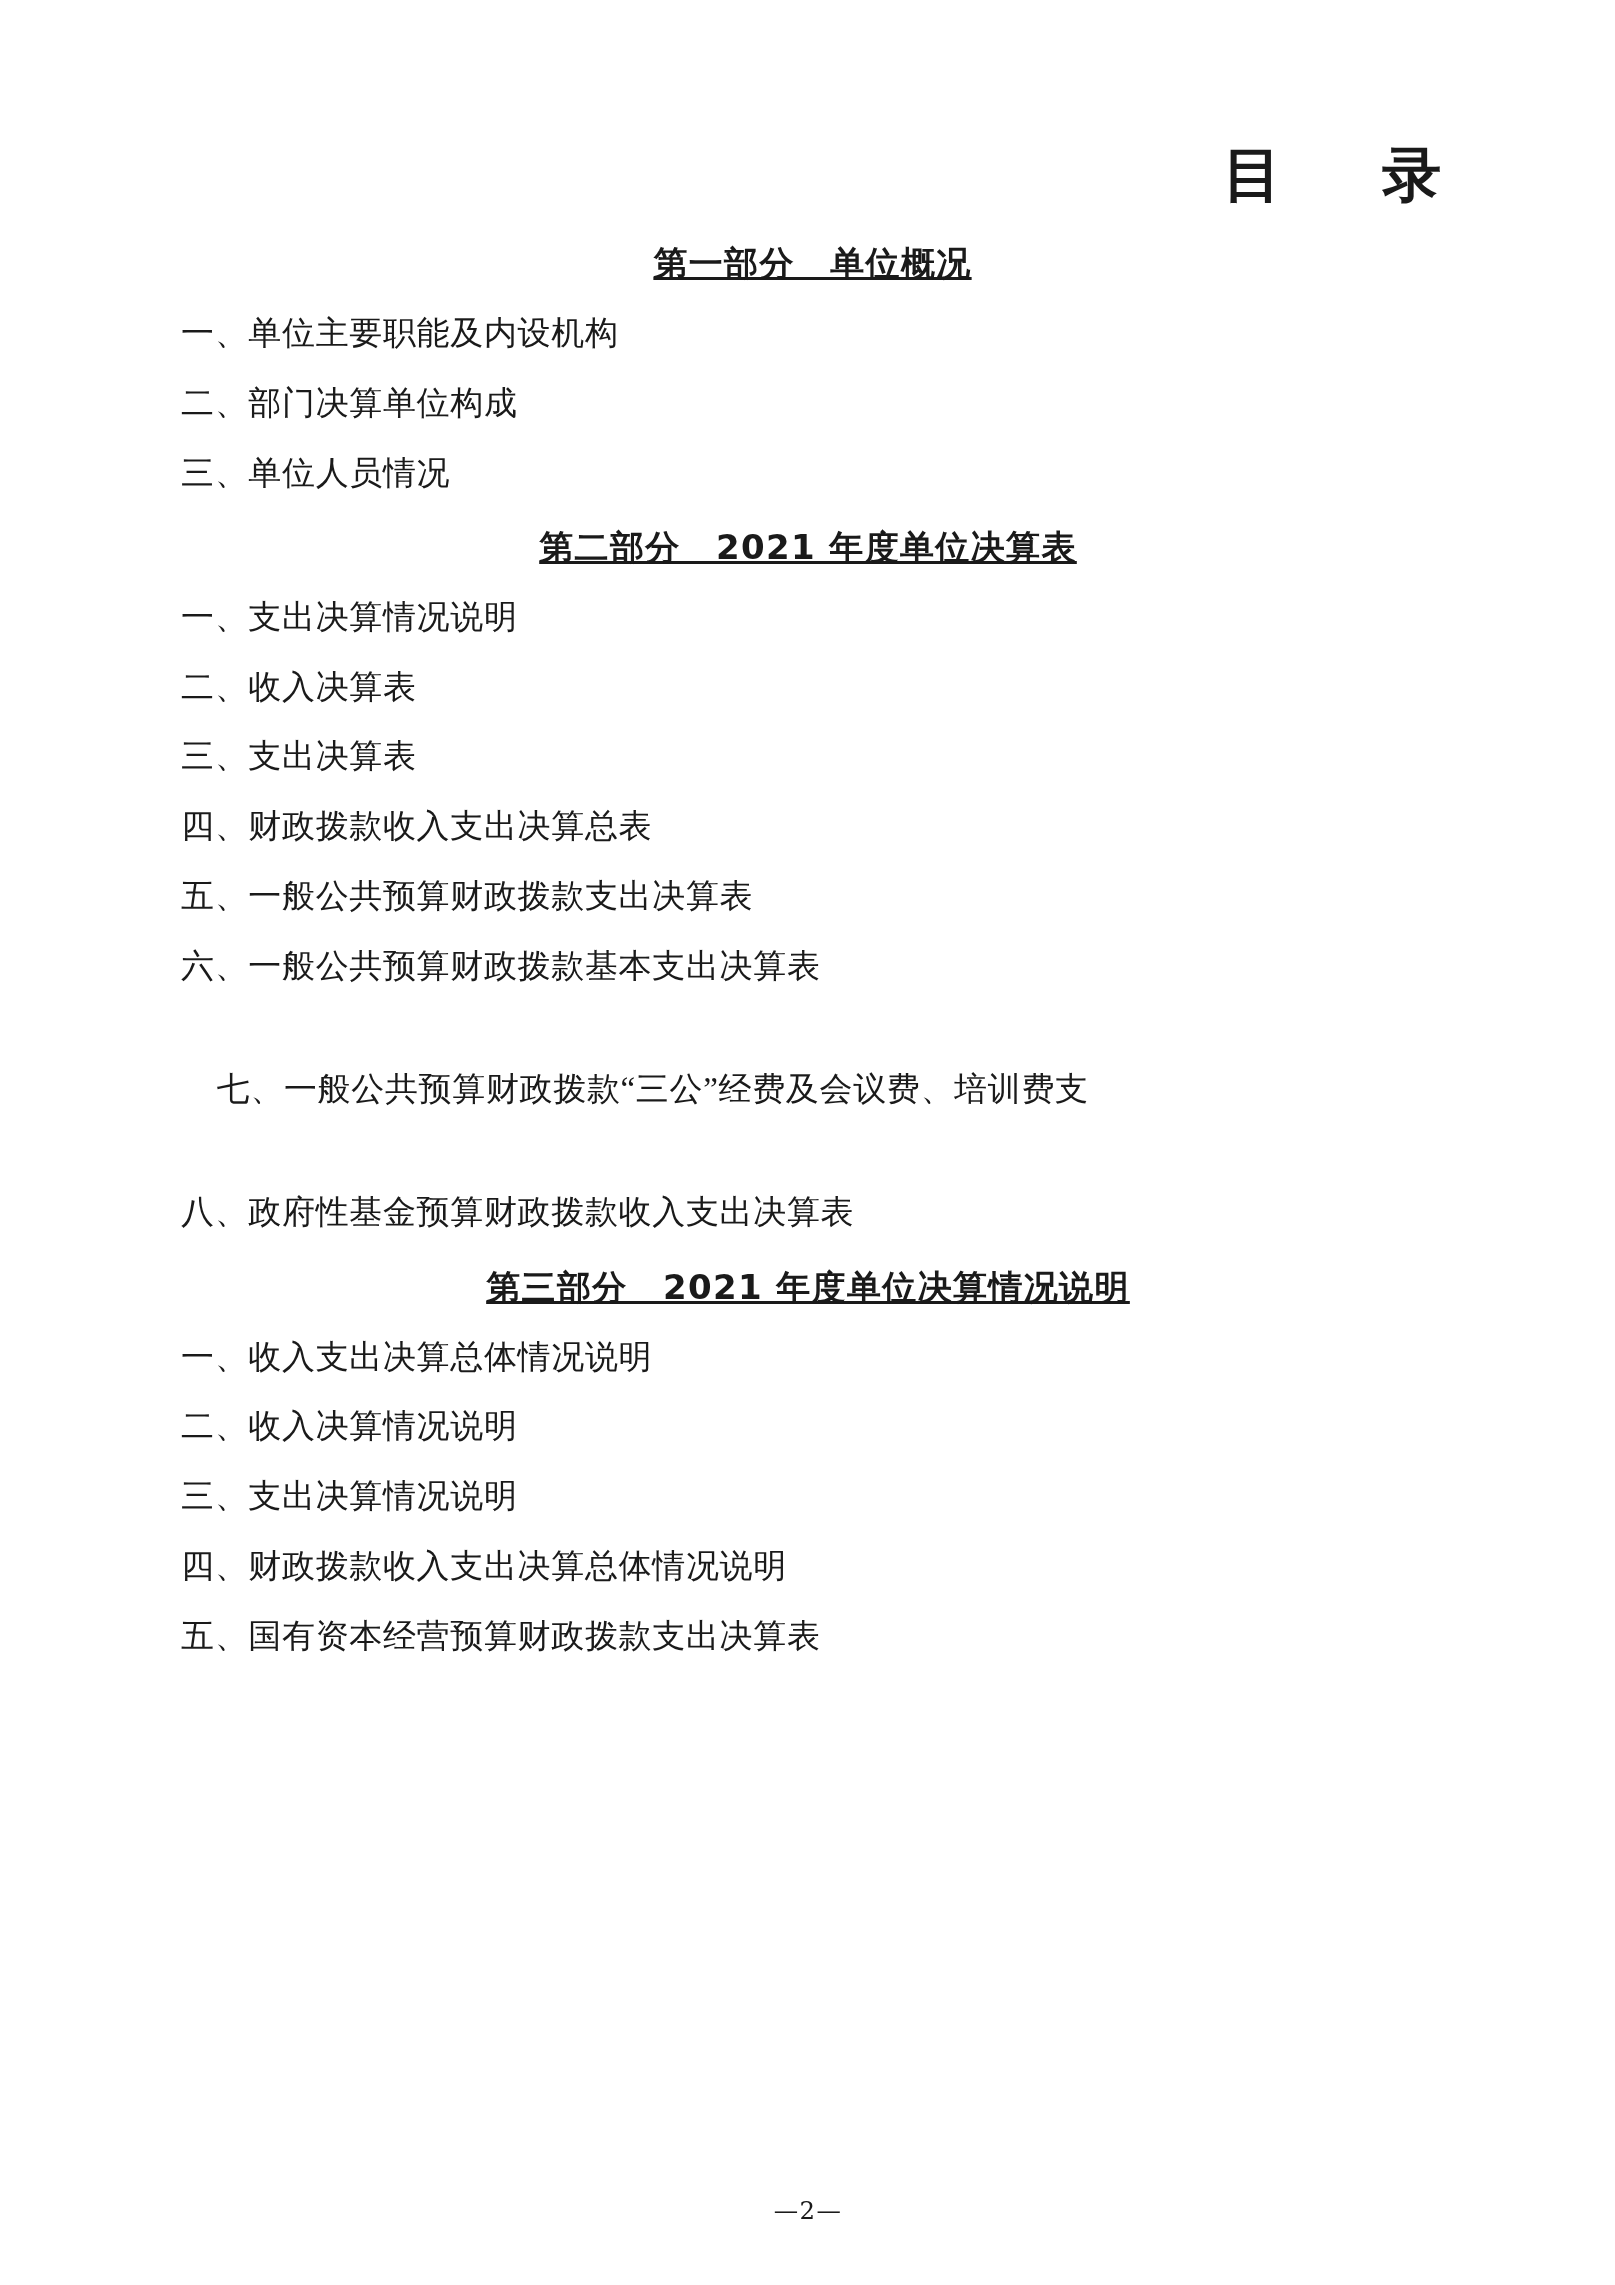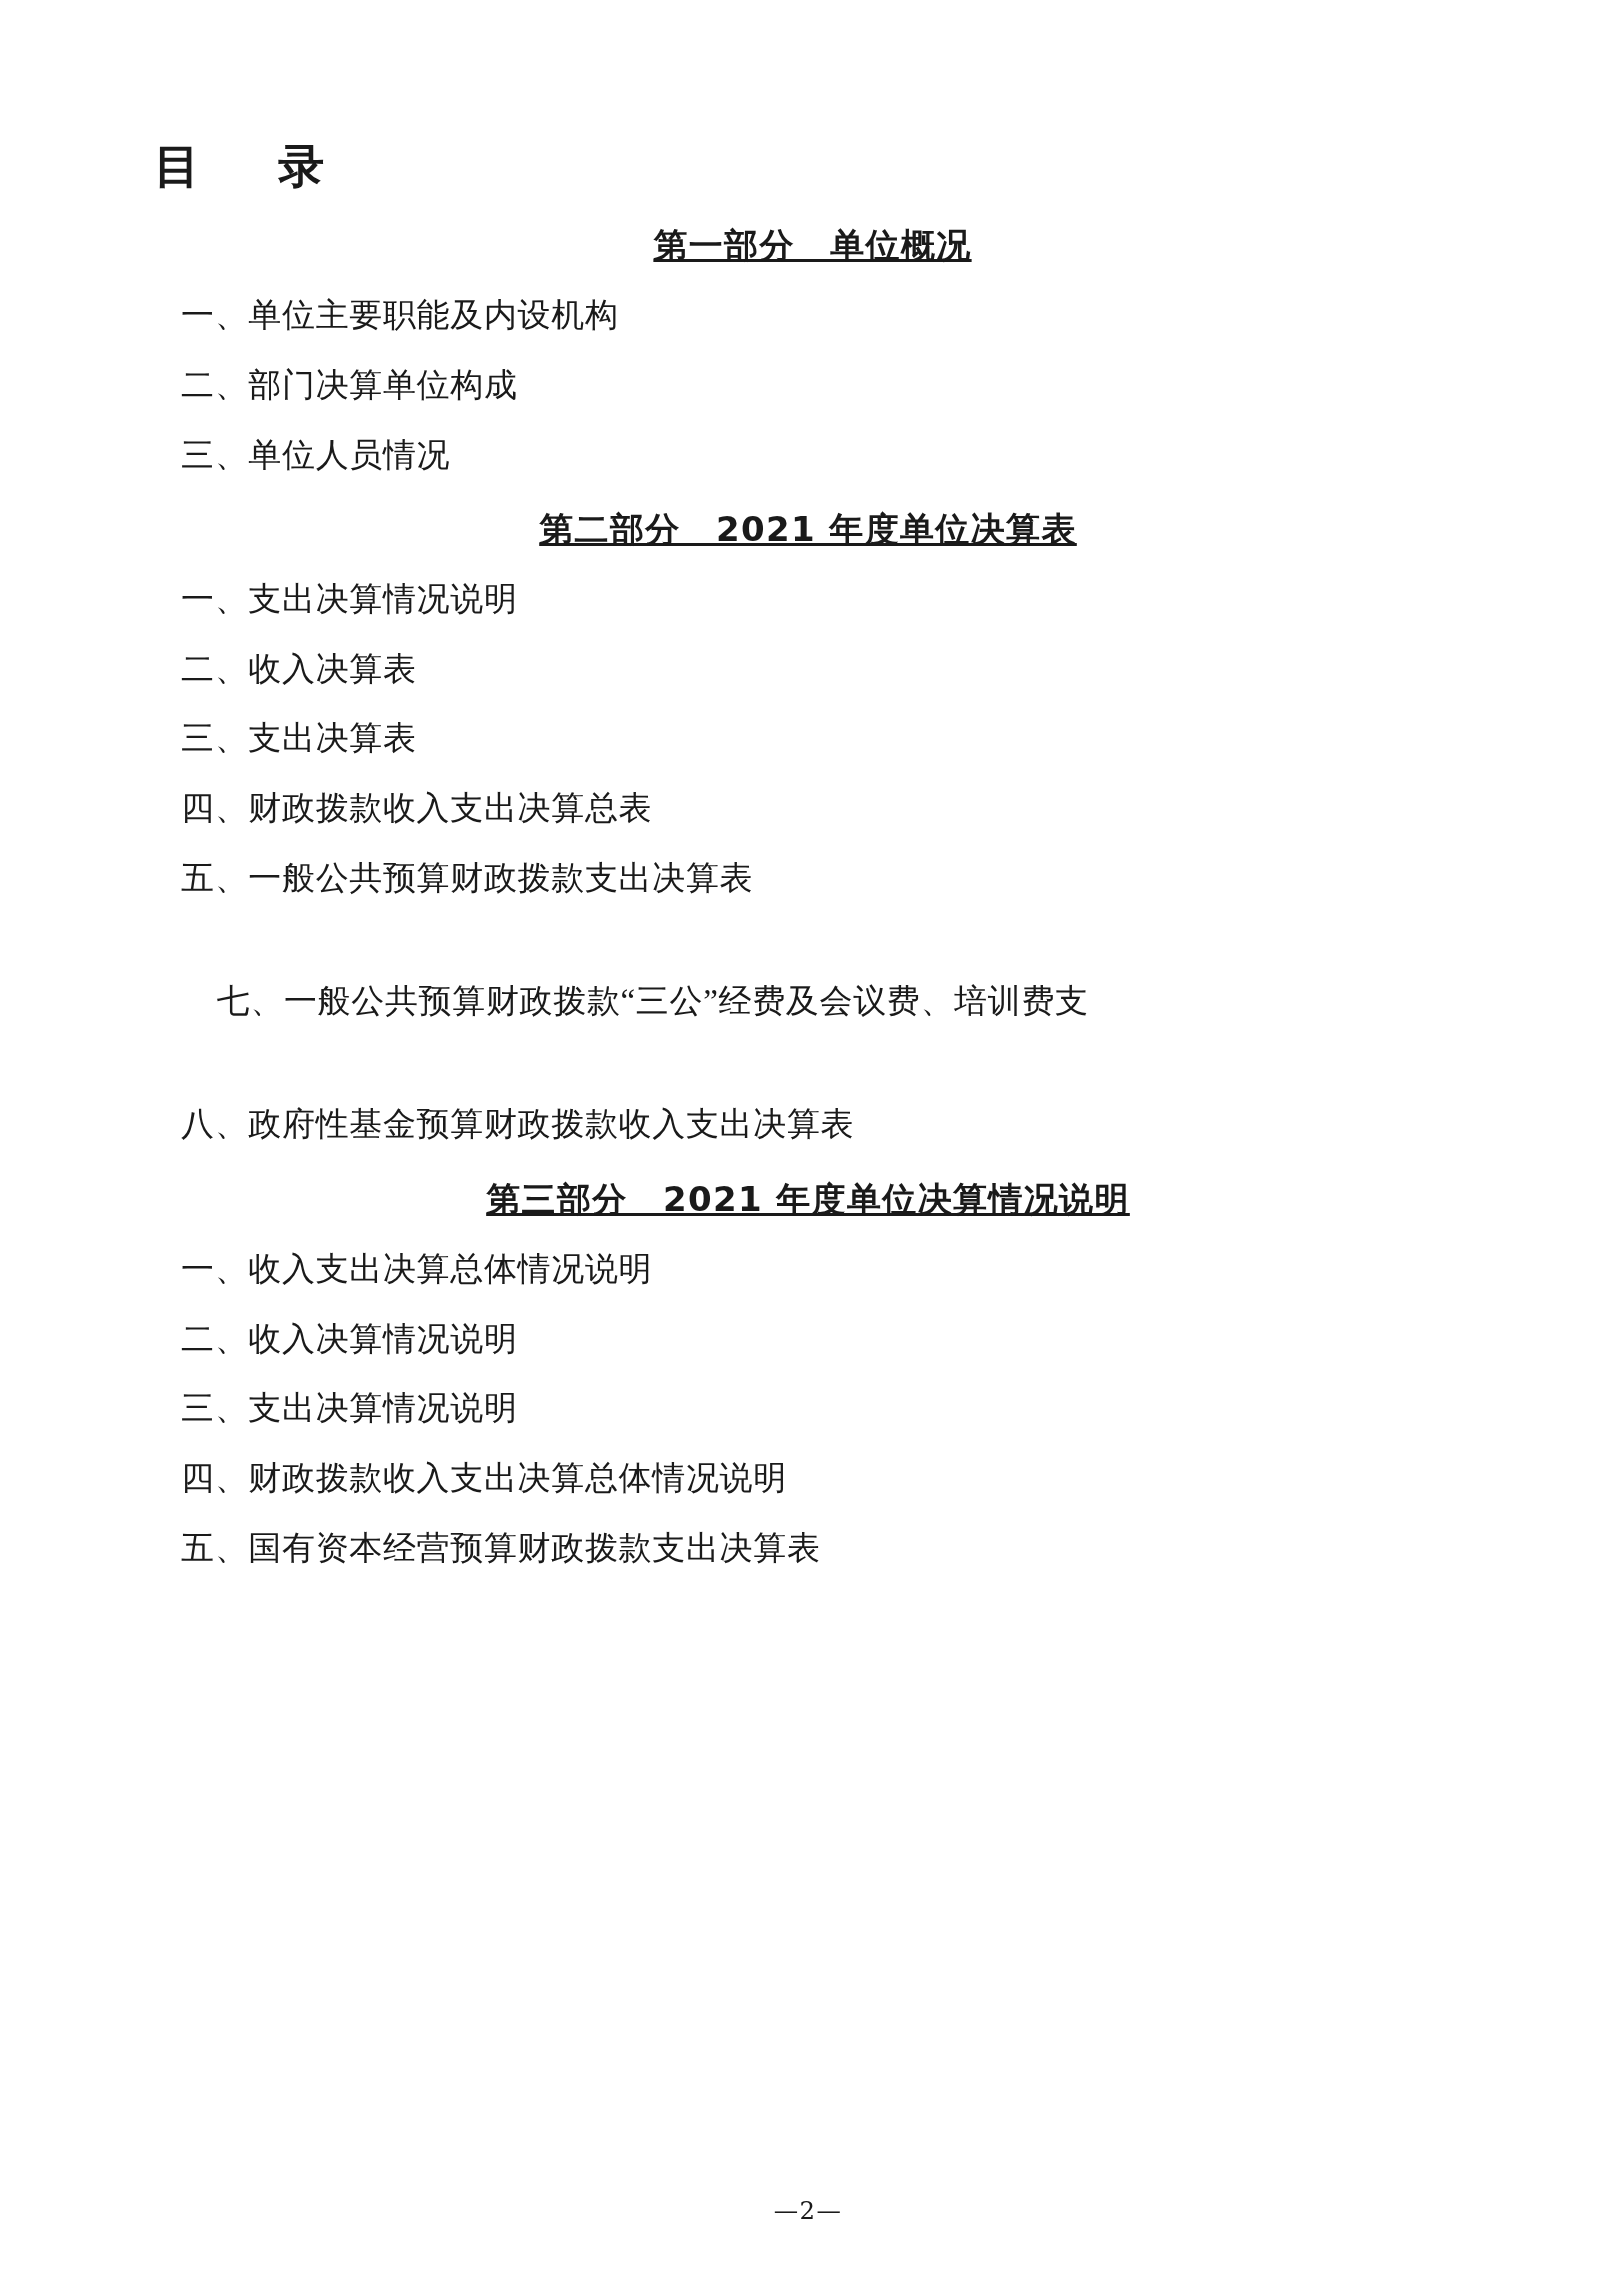--- a/index.html
+++ b/index.html
@@ -14,22 +14,22 @@
   .page {
     position: relative;
     width: 1616px;
     height: 2285px;
     background: #ffffff;
     box-sizing: border-box;
     padding: 118px 154px 72px 154px;
     overflow: hidden;
   }
   .doc-title {
-    text-align: left;
-    font-size: 46px;
+    text-align: right;
+    font-size: 59px;
     font-weight: bold;
     letter-spacing: 0.35em;
     margin: 18px 0 23.5px 0;
     font-family: "DejaVu Serif", "Liberation Serif", serif;
   }
   .part-heading {
     text-align: center;
     font-size: 34px;
     font-weight: bold;
     margin: 25px 0 20px 0;
@@ -74,20 +74,21 @@
   <div class="entry"><span>一、单位主要职能及内设机构</span></div>
   <div class="entry"><span>二、部门决算单位构成</span></div>
   <div class="entry"><span>三、单位人员情况</span></div>
 
   <div class="part-heading">第二部分　2021 年度单位决算表</div>
   <div class="entry"><span>一、支出决算情况说明</span></div>
   <div class="entry"><span>二、收入决算表</span></div>
   <div class="entry"><span>三、支出决算表</span></div>
   <div class="entry"><span>四、财政拨款收入支出决算总表</span></div>
   <div class="entry"><span>五、一般公共预算财政拨款支出决算表</span></div>
+  <div class="entry"><span>六、一般公共预算财政拨款基本支出决算表</span></div>
   <div class="entry">
     <span>七、一般公共预算财政拨款“三公”经费及会议费、培训费支</span>
   </div>
   <div class="entry"><span>八、政府性基金预算财政拨款收入支出决算表</span></div>
 
   <div class="part-heading">第三部分　2021 年度单位决算情况说明</div>
   <div class="entry"><span>一、收入支出决算总体情况说明</span></div>
   <div class="entry"><span>二、收入决算情况说明</span></div>
   <div class="entry"><span>三、支出决算情况说明</span></div>
   <div class="entry"><span>四、财政拨款收入支出决算总体情况说明</span></div>

